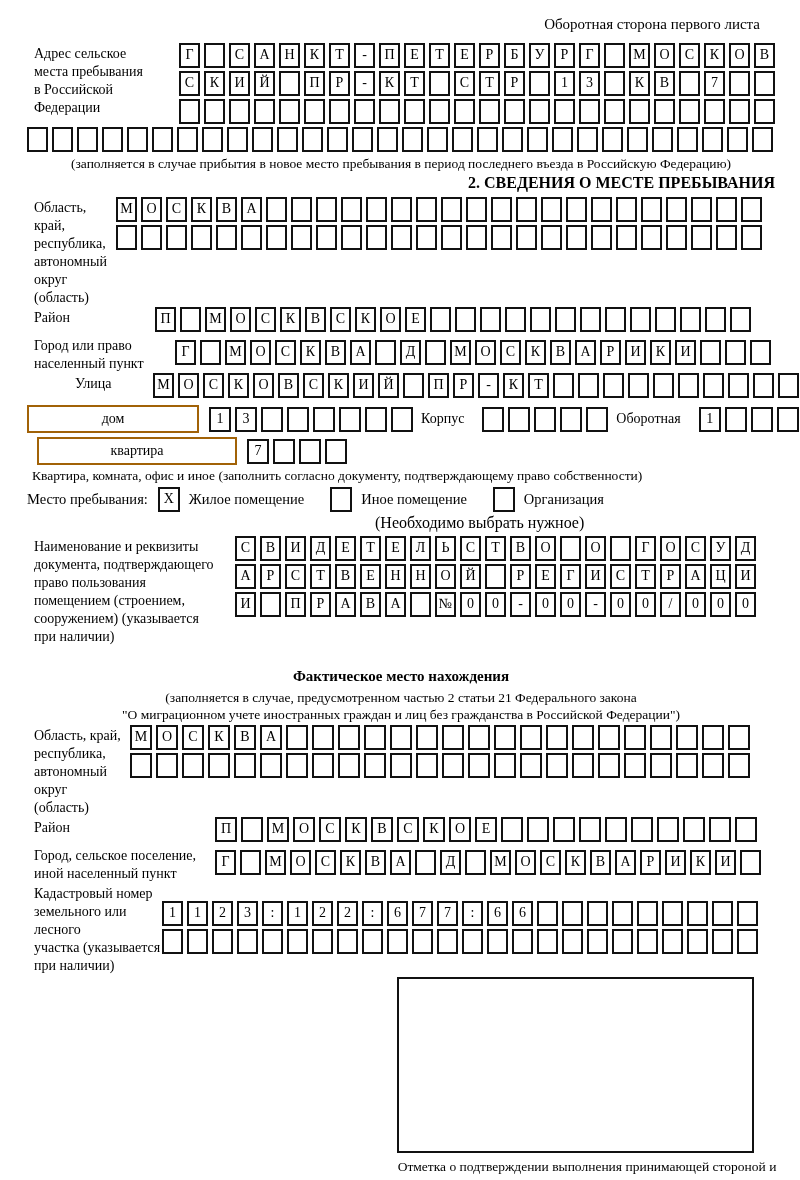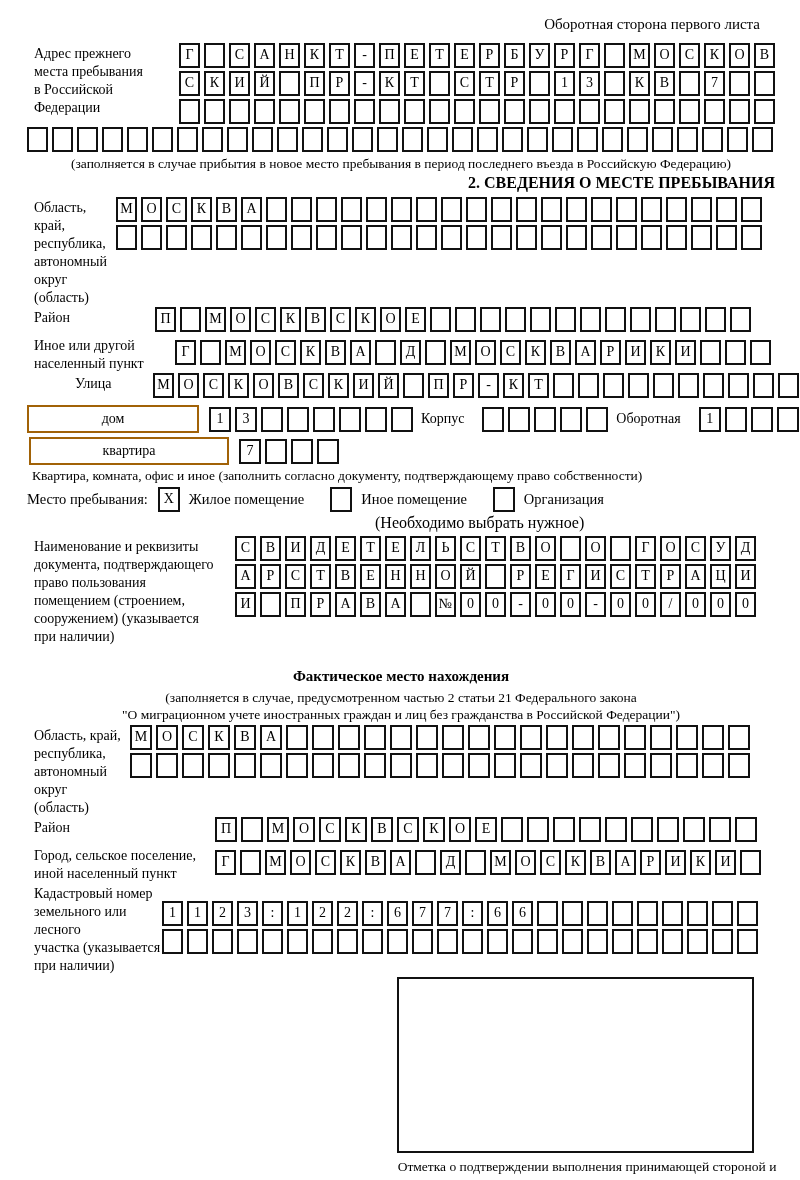--- a/index.html
+++ b/index.html
@@ -38,21 +38,21 @@
   .sect-title{text-align:right;font-weight:bold;font-size:16px;margin:0 0 5px;}
   .fact-title{text-align:center;font-weight:bold;font-size:15px;margin:22px 0 4px;}
   .caption{font-size:13.5px;line-height:17px;margin:1px 0 3px 5px;}
   .domrow{display:flex;align-items:center;margin:4px 0 2px;}
   .field-box{
     border:2px solid #a16207;height:28px;box-sizing:border-box;
     display:flex;align-items:center;justify-content:center;
     font-size:14px;flex-shrink:0;
   }
   .dom-box{width:172px;}
-  .kv-box{width:200px;margin-left:2px;}
+  .kv-box{width:200px;margin-left:10px;}
   .domrow .cellrow{margin:0 0 0 10px;}
   .inline-lbl{font-size:14px;margin:0 8px;white-space:nowrap;}
   .mesto-row{display:flex;align-items:center;font-size:14.5px;margin:3px 0 2px;}
   .cb{
     width:22px;height:25px;border:2px solid #111;box-sizing:border-box;
     text-align:center;line-height:20px;font-size:14px;flex-shrink:0;
   }
   .mesto-row .mlbl{margin:0 26px 0 9px;white-space:nowrap;}
   .mesto-row .mlead{margin-right:10px;white-space:nowrap;}
   .mesto-note{font-size:16px;margin:0 0 4px 348px;}
@@ -67,21 +67,21 @@
   }
 </style>
 </head>
 <body>
 
 <div class="page">
 
   <div class="hdr">Оборотная сторона первого листа</div>
 
   <div class="row">
-    <div class="lbl lbl-prev">Адрес прежнего
+    <div class="lbl lbl-prev">Адрес сельское
 места пребывания
 в Российской
 Федерации</div>
     <div>
       <div class="cellrow">
           <span class="cell">Г</span>
           <span class="cell"></span>
           <span class="cell">С</span>
           <span class="cell">А</span>
           <span class="cell">Н</span>
@@ -284,21 +284,21 @@
         <span class="cell"></span>
         <span class="cell"></span>
         <span class="cell"></span>
         <span class="cell"></span>
         <span class="cell"></span>
         <span class="cell"></span>
       </div>
   </div>
 
   <div class="row vcenter">
-    <div class="lbl lbl-gorod1">Иное или другой
+    <div class="lbl lbl-gorod1">Город или право
 населенный пункт</div>
     <div class="cellrow">
         <span class="cell">Г</span>
         <span class="cell"></span>
         <span class="cell">М</span>
         <span class="cell">О</span>
         <span class="cell">С</span>
         <span class="cell">К</span>
         <span class="cell">В</span>
         <span class="cell">А</span>

